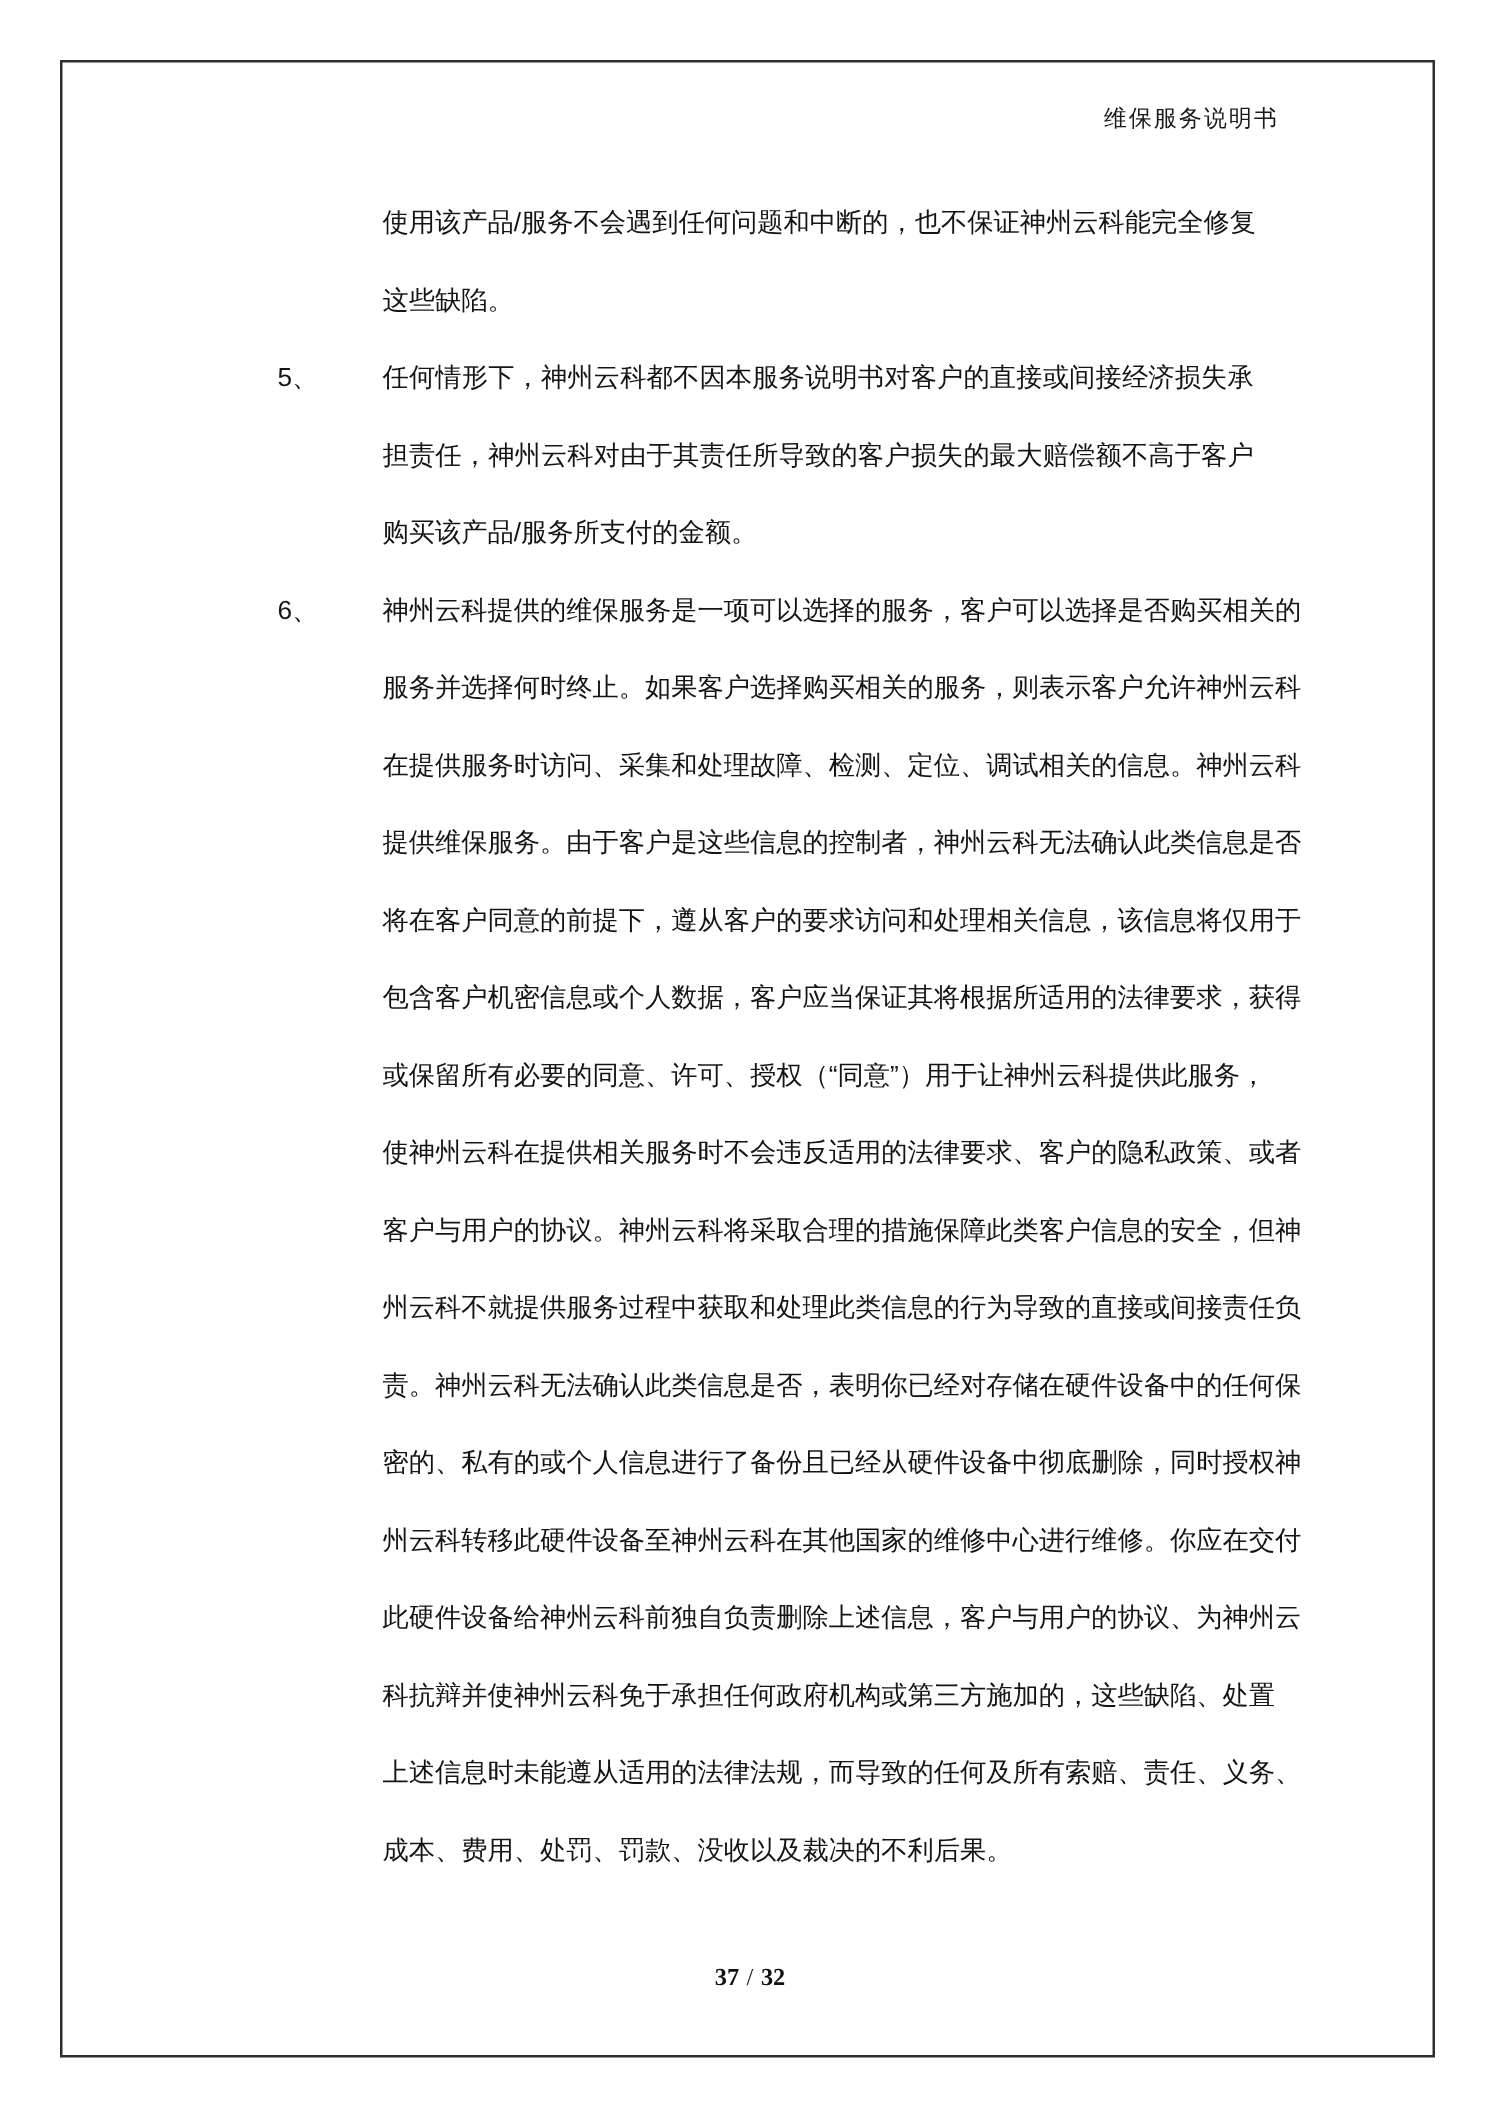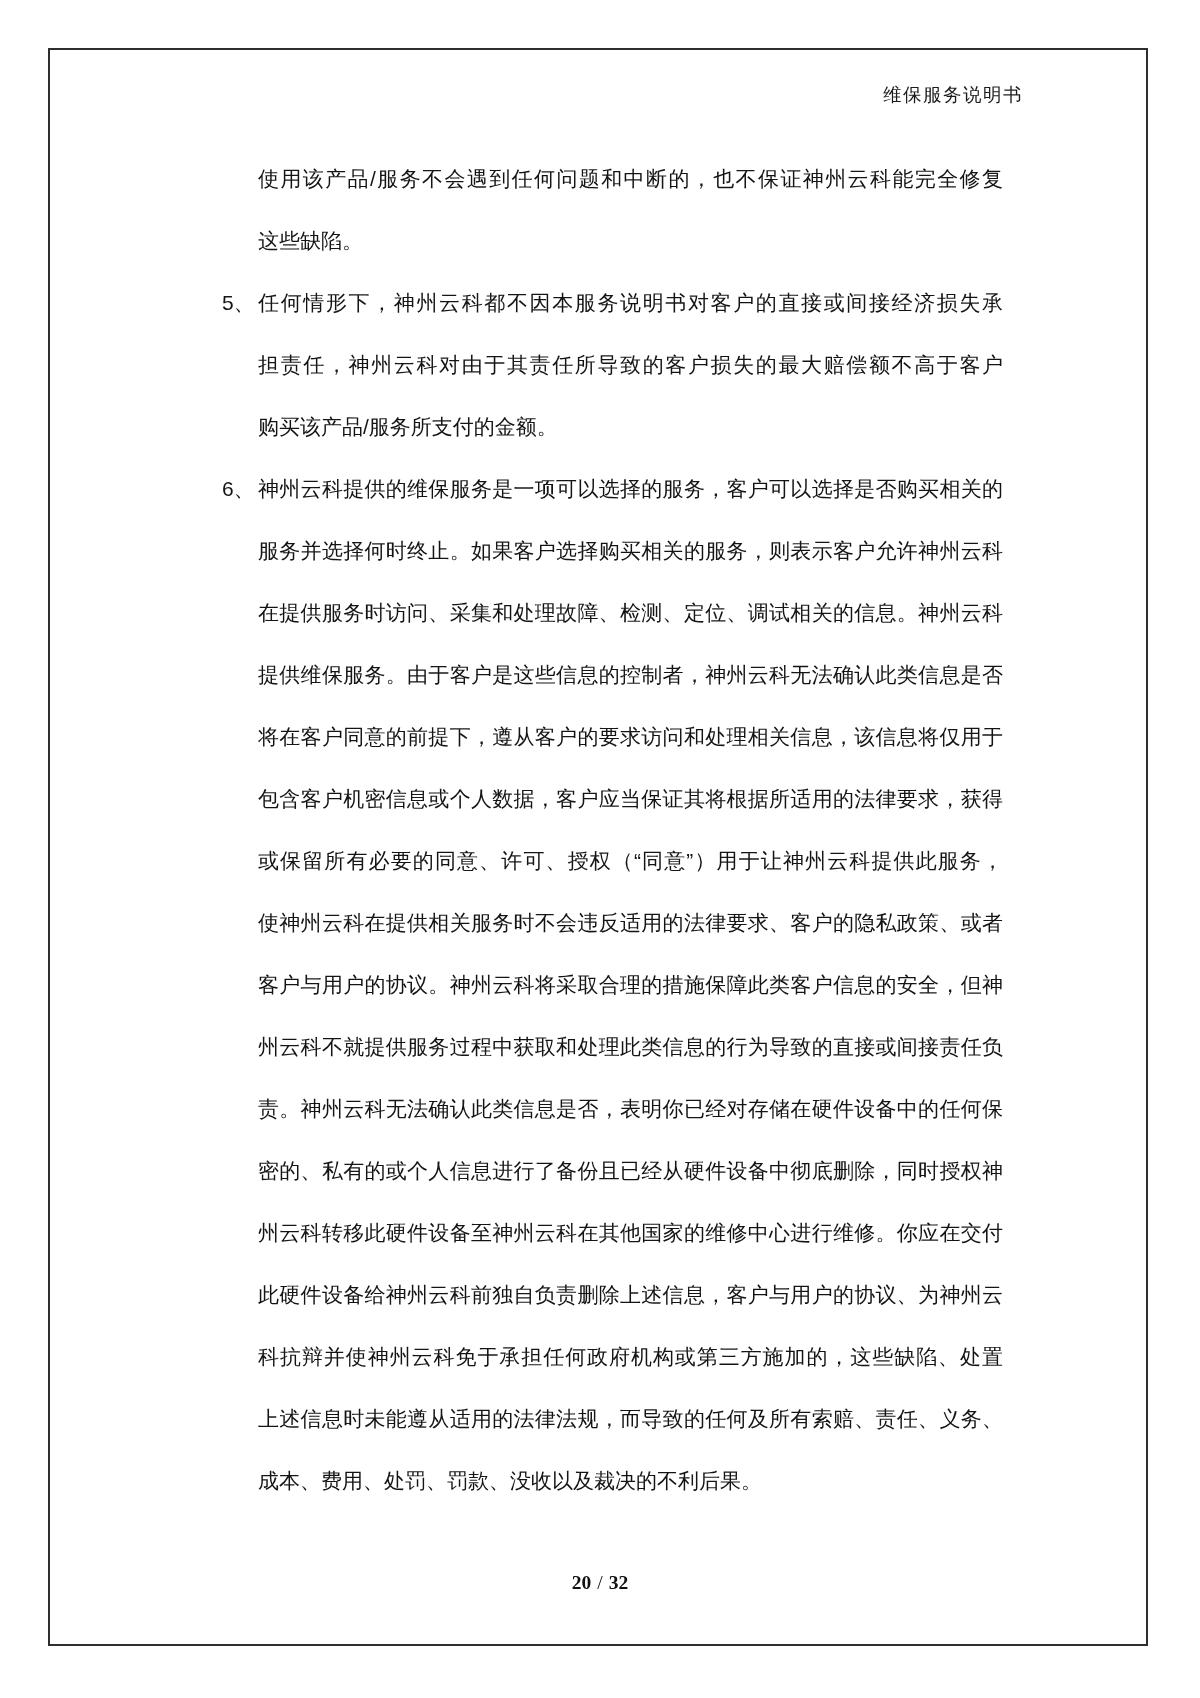--- a/index.html
+++ b/index.html
@@ -44,20 +44,21 @@
   .para {
     position: relative;
   }
   .line {
     line-height: 62px;
     font-size: 21px;
     text-align: justify;
     text-align-last: justify;
     white-space: nowrap;
     color: #141414;
+    margin-left: 48px;
   }
   .line.last {
     text-align: right;
     text-align-last: left;
   }
   .list-number {
     position: absolute;
     left: -36px;
     top: 0;
     line-height: 62px;
@@ -122,16 +123,16 @@
       <div class="line">州云科转移此硬件设备至神州云科在其他国家的维修中心进行维修。你应在交付</div>
       <div class="line">此硬件设备给神州云科前独自负责删除上述信息，客户与用户的协议、为神州云</div>
       <div class="line">科抗辩并使神州云科免于承担任何政府机构或第三方施加的，这些缺陷、处置</div>
       <div class="line">上述信息时未能遵从适用的法律法规，而导致的任何及所有索赔、责任、义务、</div>
       <div class="line last">成本、费用、处罚、罚款、没收以及裁决的不利后果。</div>
     </div>
 
   </div>
 
   <div class="doc-footer">
-    <span class="pagenum">20</span><span class="sep">/</span><span class="pagenum">32</span>
+    <span class="pagenum">37</span><span class="sep">/</span><span class="pagenum">32</span>
   </div>
 
 </div>
 
 </body></html>

